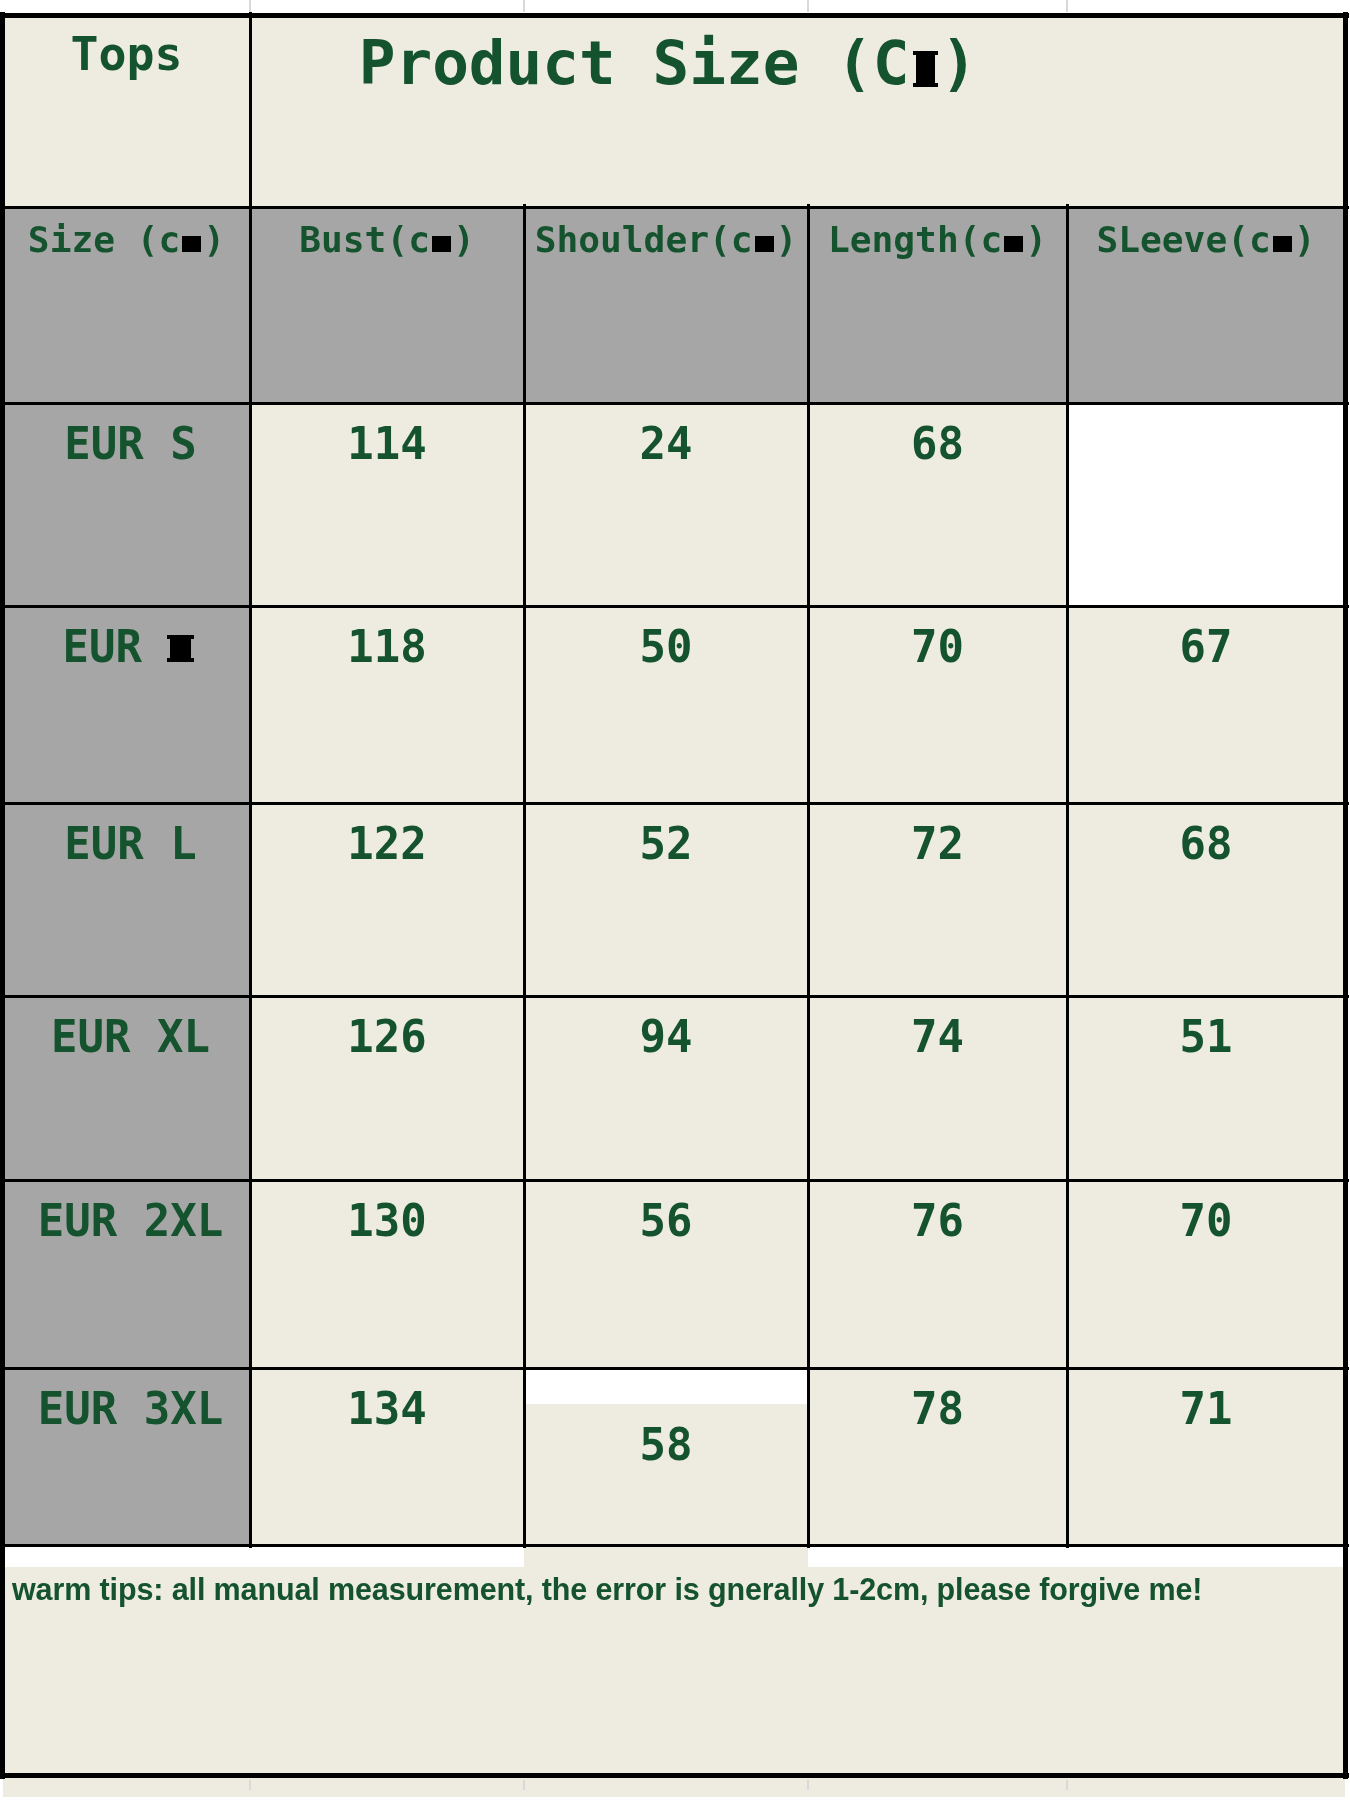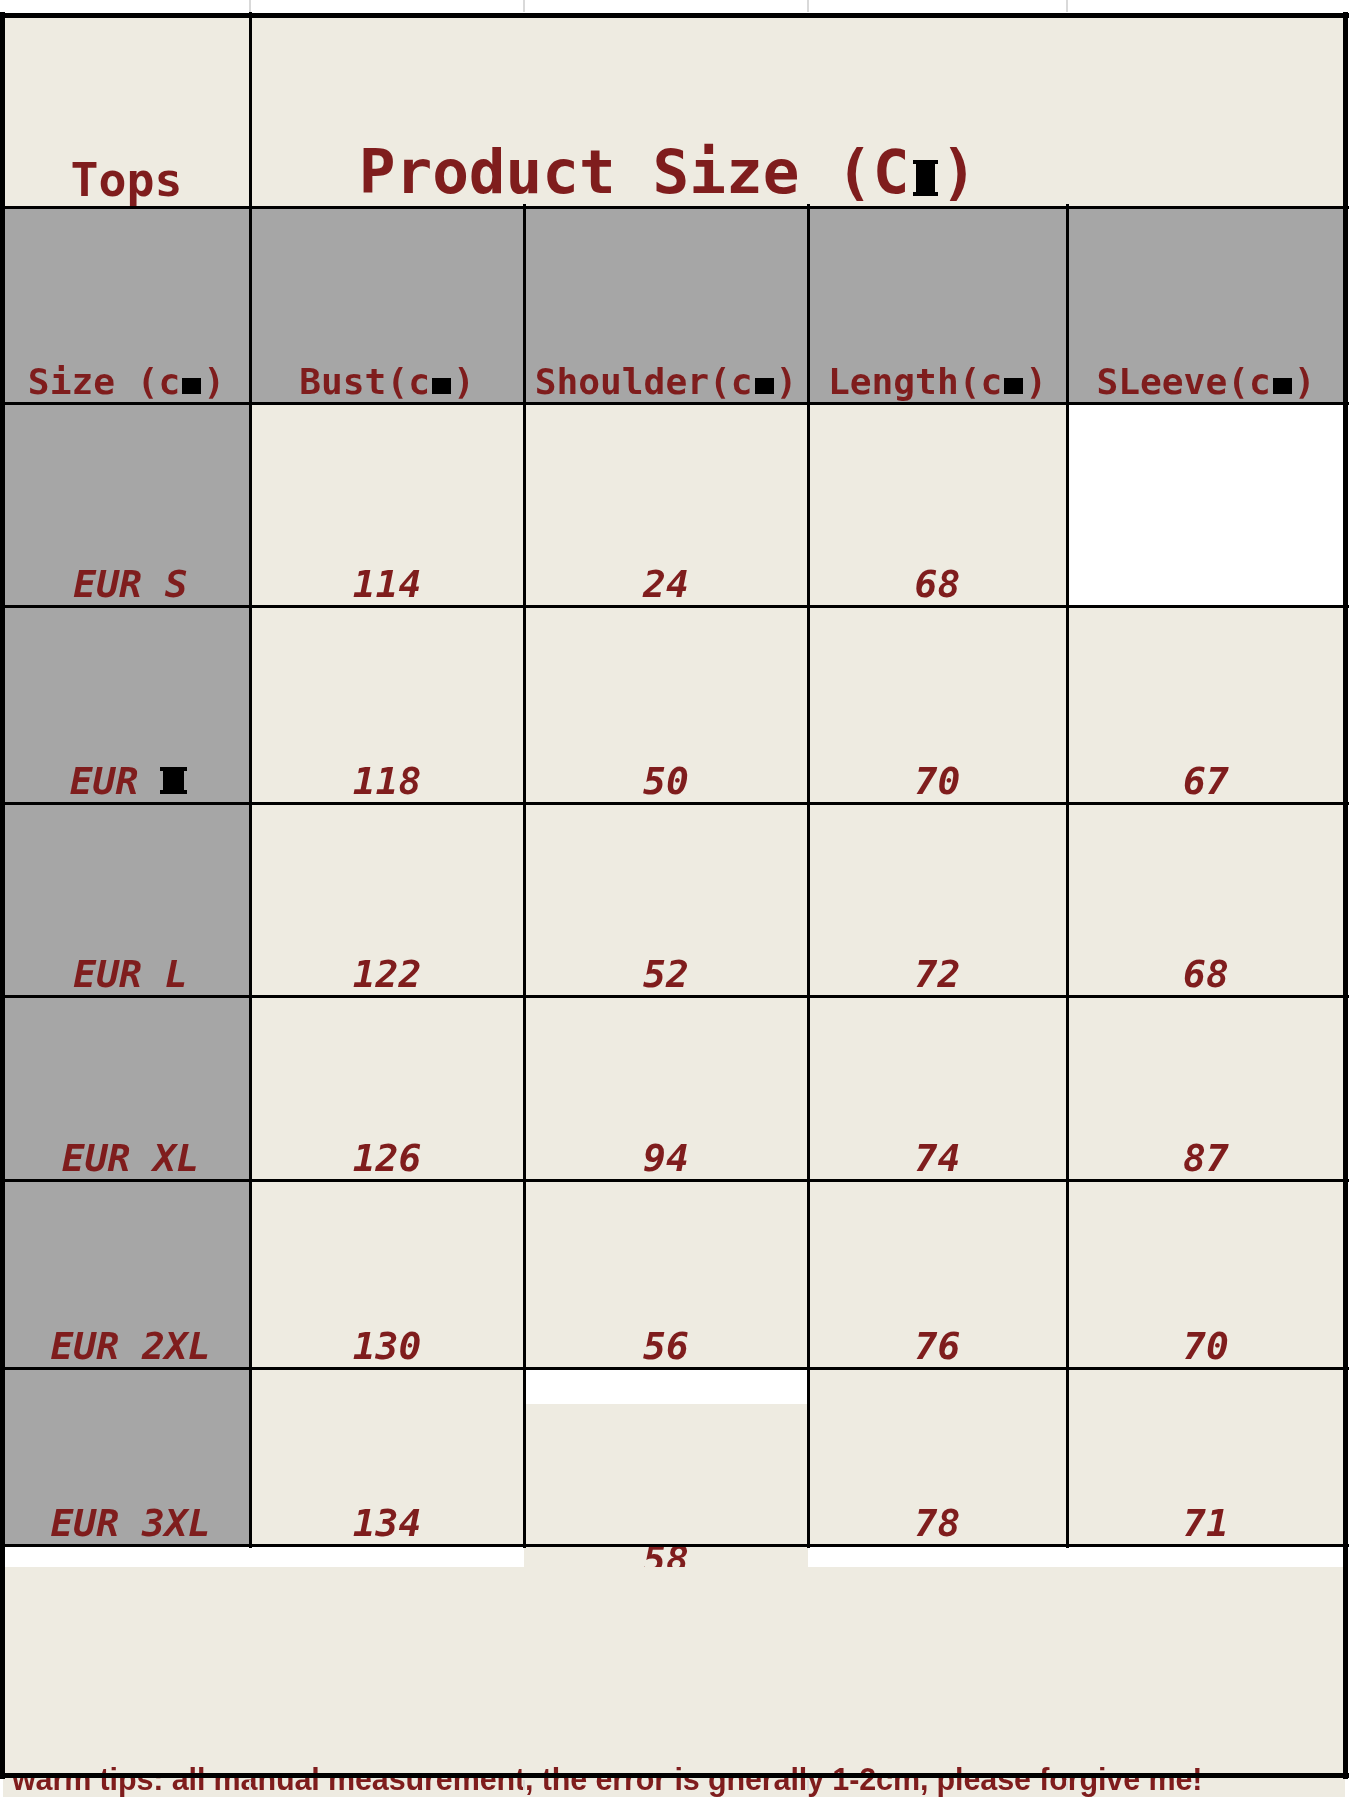--- a/index.html
+++ b/index.html
@@ -3,36 +3,36 @@
 <meta charset="utf-8">
 <title>Product Size Chart</title>
 <style>
   html,body{margin:0;padding:0;background:#ffffff;}
   body{width:1350px;height:1800px;overflow:hidden;
        font-family:"DejaVu Sans Mono", monospace;}
   #sheet{position:absolute;left:0;top:0;width:1350px;height:1800px;background:#ffffff;filter:blur(0.4px);}
 
   
   .cell{position:absolute;box-sizing:border-box;
-        background:#EEEBE1;color:#7f1d1d;font-weight:bold;
-        display:flex;align-items:flex-end;justify-content:center;
+        background:#EEEBE1;color:#14532d;font-weight:bold;
+        display:flex;align-items:flex-start;justify-content:center;
         white-space:nowrap;overflow:visible;}
   .cell.gray{background:#A6A6A6;}
   .txt{display:inline-block;white-space:nowrap;transform:translateZ(0);}
 
   
   .hline{position:absolute;background:#000000;}
   .vline{position:absolute;background:#000000;}
   
   .gridline{position:absolute;background:#D9D9D9;width:2px;}
 
   .t-title{font-size:61px;padding-top:12px;padding-right:259px;}
   .t-tops{font-size:46.5px;padding-top:12px;}
   .t-hdr{font-size:36.2px;padding-top:11px;}
-  .t-data{font-size:38px;padding-top:3px;font-style:italic;}
+  .t-data{font-size:44px;padding-top:15px;}
   .t-data.gray{padding-left:8px;}
   .t-note{font-family:"Liberation Sans", sans-serif;font-size:30.5px;font-weight:bold;
           letter-spacing:-0.12px;justify-content:flex-start;padding-left:9px;padding-top:5px;}
   .t-note .txt{transform:none;}
 
   
   .tofu{display:inline-block;position:relative;background:#000000;}
   .tofu::before,.tofu::after{content:"";position:absolute;background:#000000;left:-3px;right:-3px;height:4px;}
   .tofu::before{top:0;}
   .tofu::after{bottom:0;}
@@ -120,21 +120,21 @@
   <div class="cell t-data" style="left:250px;top:996px;width:274px;height:184px">
       <span class="txt">126</span>
     </div>
   <div class="cell t-data" style="left:524px;top:996px;width:284px;height:184px">
       <span class="txt">94</span>
     </div>
   <div class="cell t-data" style="left:808px;top:996px;width:259px;height:184px">
       <span class="txt">74</span>
     </div>
   <div class="cell t-data" style="left:1067px;top:996px;width:278px;height:184px">
-      <span class="txt">87</span>
+      <span class="txt">51</span>
     </div>
 
   <div class="cell t-data gray" style="left:3px;top:1180px;width:247px;height:188px">
       <span class="txt">EUR 2XL</span>
     </div>
   <div class="cell t-data" style="left:250px;top:1180px;width:274px;height:188px">
       <span class="txt">130</span>
     </div>
   <div class="cell t-data" style="left:524px;top:1180px;width:284px;height:188px">
       <span class="txt">56</span>

